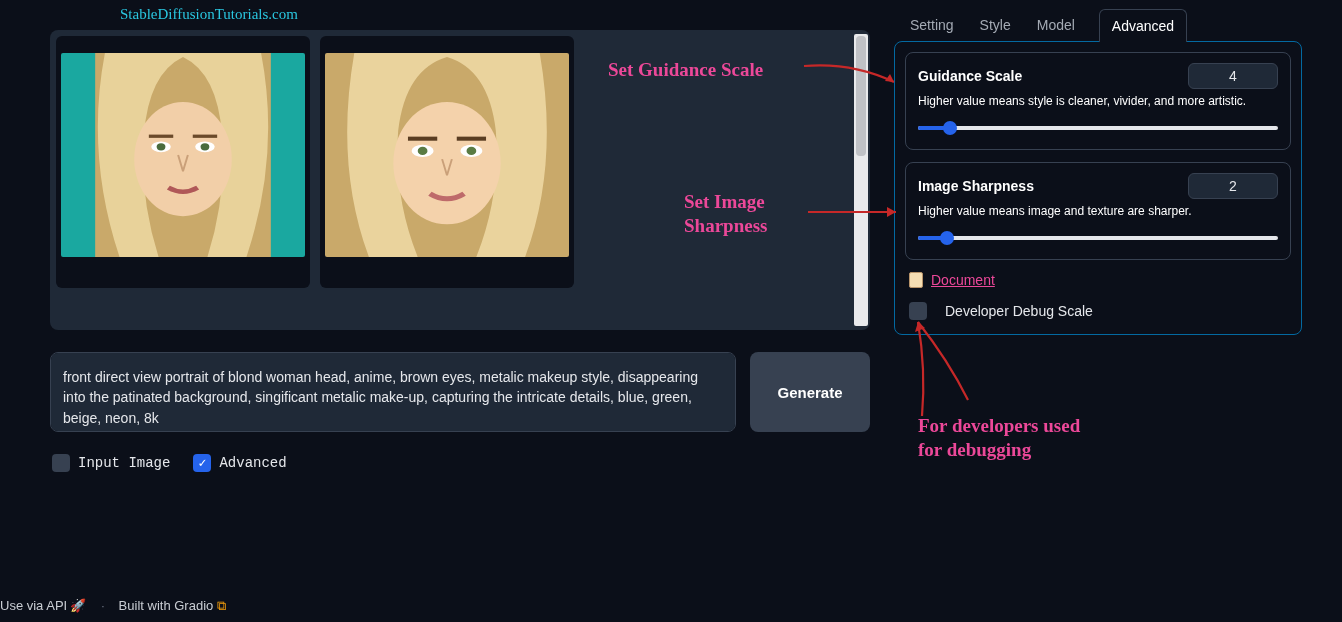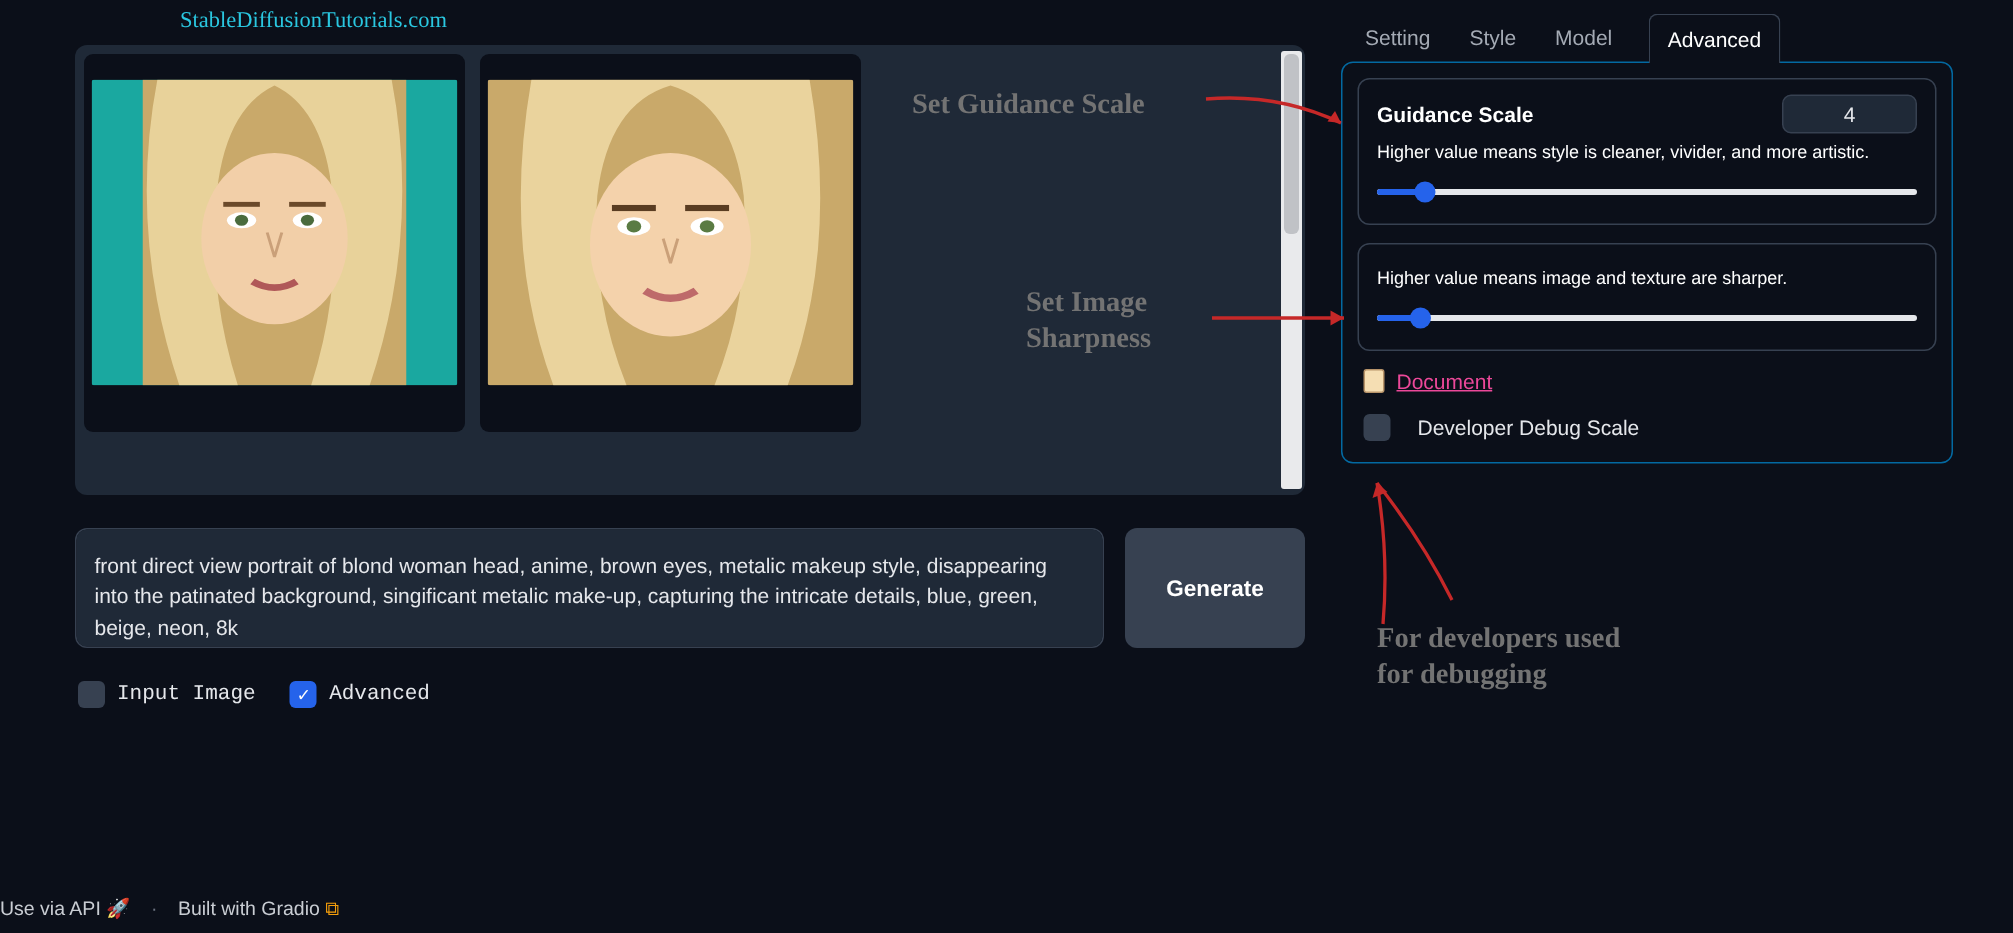--- a/index.html
+++ b/index.html
@@ -190,21 +190,21 @@
   .doc-row { display: flex; align-items: center; gap: 8px; margin: 8px 4px 12px 4px; }
   .doc-icon {
     width: 14px; height: 16px; background: #f5deb3;
     border: 1px solid #b8946a; border-radius: 2px;
   }
   .doc-link { color: #ec4899; text-decoration: underline; font-size: 14px; cursor: pointer; }
   .debug-row { display: flex; align-items: center; gap: 10px; padding: 2px 4px 4px 4px; }
 
   .annot {
     position: absolute;
-    color: #737373;
+    color: #ec4899;
     font-family: "Comic Sans MS", cursive;
     font-weight: 700;
     font-size: 19px;
     line-height: 1.25;
     pointer-events: none;
     white-space: nowrap;
   }
   .arrow { position: absolute; pointer-events: none; }
 
   .footer {
@@ -304,20 +304,24 @@
       </div>
       <div class="help">Higher value means style is cleaner, vivider, and more artistic.</div>
       <div class="slider-wrap">
         <div class="track"></div>
         <div class="fill" id="fill-guidance" style="width: 9%;"></div>
         <div class="thumb" id="thumb-guidance" style="left: 9%;"></div>
       </div>
     </div>
 
     <div class="group">
+      <div class="group-head">
+        <div class="group-title">Image Sharpness</div>
+        <div class="value-box">2</div>
+      </div>
       <div class="help">Higher value means image and texture are sharper.</div>
       <div class="slider-wrap">
         <div class="track"></div>
         <div class="fill" id="fill-sharp" style="width: 8%;"></div>
         <div class="thumb" id="thumb-sharp" style="left: 8%;"></div>
       </div>
     </div>
 
     <div class="doc-row">
       <span class="doc-icon"></span>

